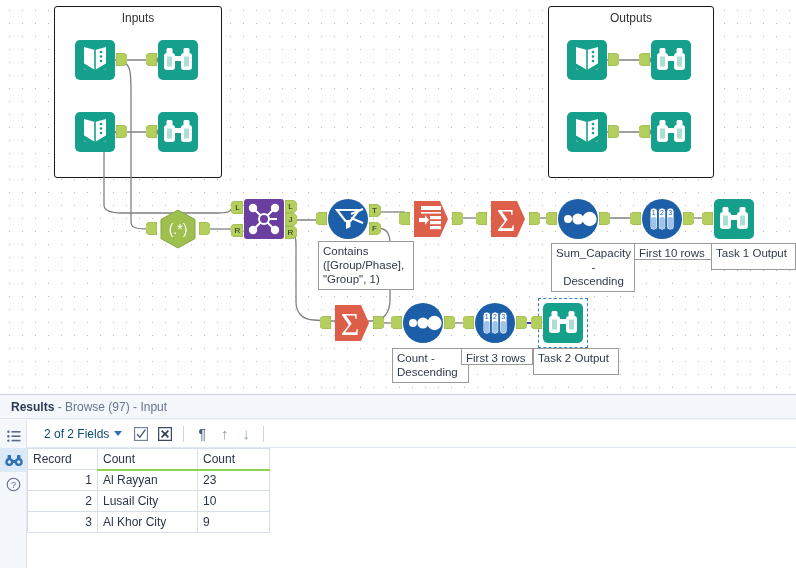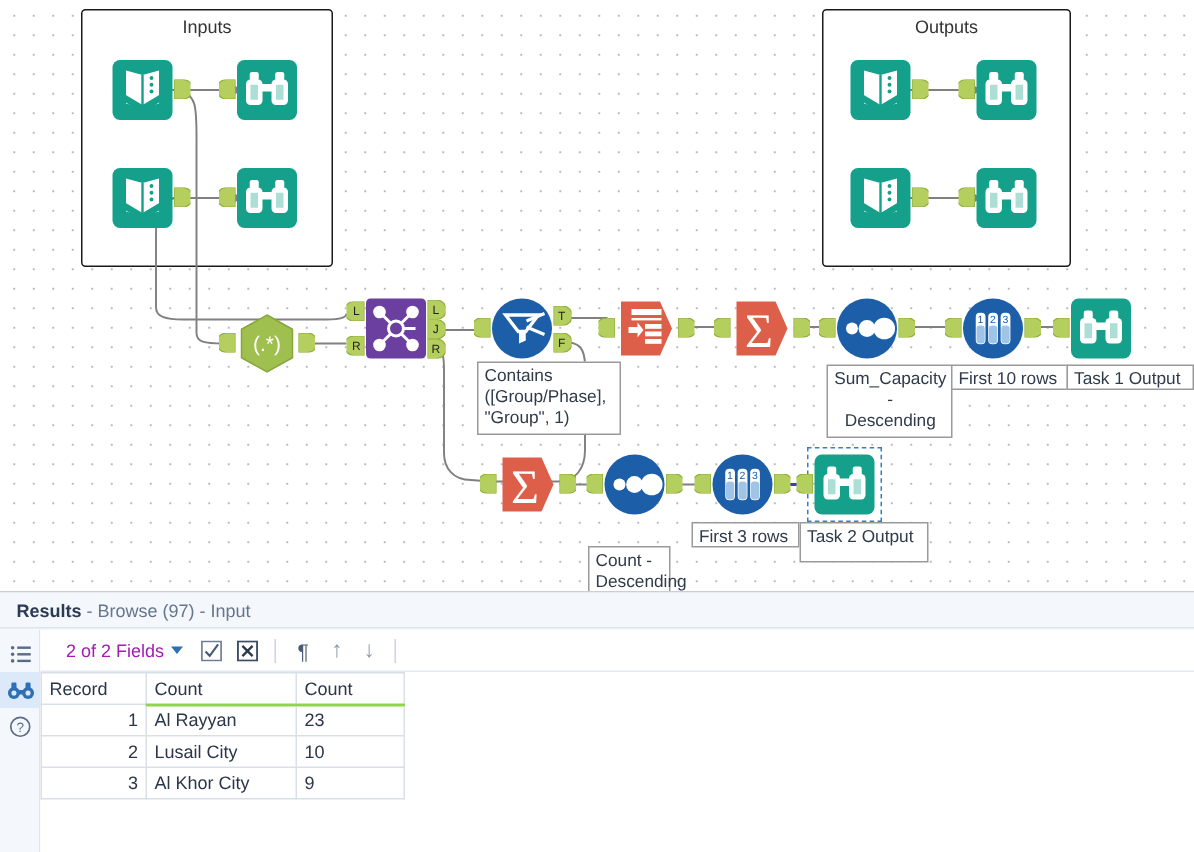--- a/index.html
+++ b/index.html
@@ -98,21 +98,21 @@
 
   #toolbar {
     height: 28px; display:flex; align-items:center;
     background:#ffffff;
     border-bottom: 1px solid #e3e9f1;
     padding-left: 10px;
     gap: 0px;
   }
   .tb-item {
     display:flex; align-items:center; gap:5px;
-    font-size: 12px; color: #a21caf;
+    font-size: 12px; color: #0c4a6e;
     padding: 0 7px; height: 24px;
   }
   .tb-item.plain { color:#2e3b4e; }
   .tb-icon { display:flex; align-items:center; justify-content:center; }
   .tb-sep { width:1px; height:16px; background:#ccd4e0; margin:0 6px; }
   .caret { width:0;height:0;border-left:4px solid transparent;border-right:4px solid transparent;border-top:5px solid #2f6fb5; }
   .caret.dark { border-top-color:#41506a; }
 
   
   #grid { position:absolute; top:28px; left:0; right:0; bottom:0; background:#fff; }
@@ -622,23 +622,23 @@
 
     <div class="annot" style="left:318px; top:241px; width:96px;">Contains
 ([Group/Phase],
 "Group", 1)</div>
 
     <div class="annot" style="left:551px; top:243px; width:84px;text-align:center;">Sum_Capacity -
 Descending</div>
 
     <div class="annot" style="left:634px; top:243px; width:78px; height:17px;">First 10 rows</div>
 
-    <div class="annot" style="left:711px; top:243px; width:85px; height:17px;">Task 1 Output</div>
-
-    <div class="annot" style="left:392px; top:364px; width:55px;">Count -
+    <div class="annot" style="left:711px; top:243px; width:85px; height:27px;">Task 1 Output</div>
+
+    <div class="annot" style="left:392px; top:348px; width:77px;">Count -
 Descending</div>
 
     <div class="annot" style="left:461px; top:348px; width:72px; height:17px;">First 3 rows</div>
 
     <div class="annot" style="left:533px; top:348px; width:86px; height:27px;">Task 2 Output</div>
 
   </div>
 
   <div id="results">
 

